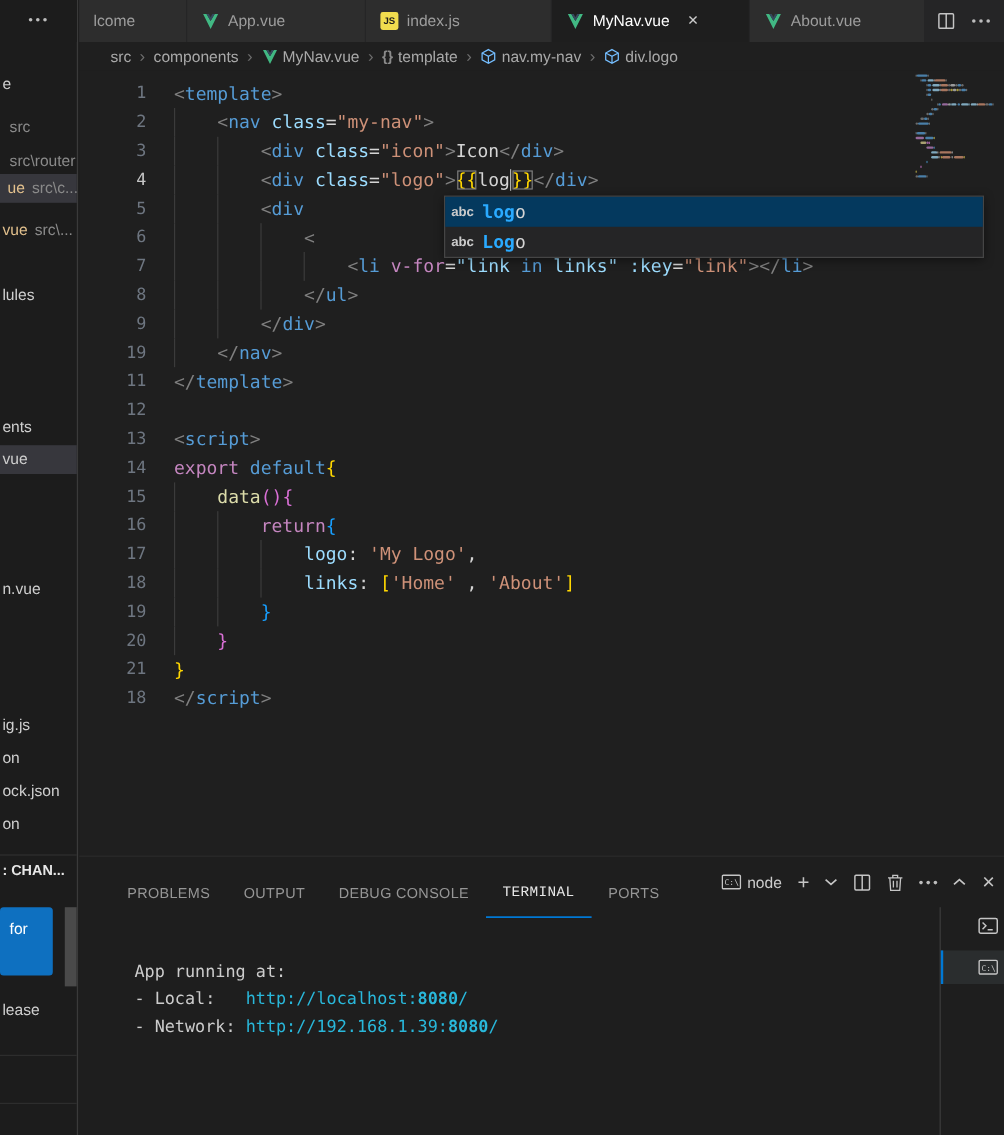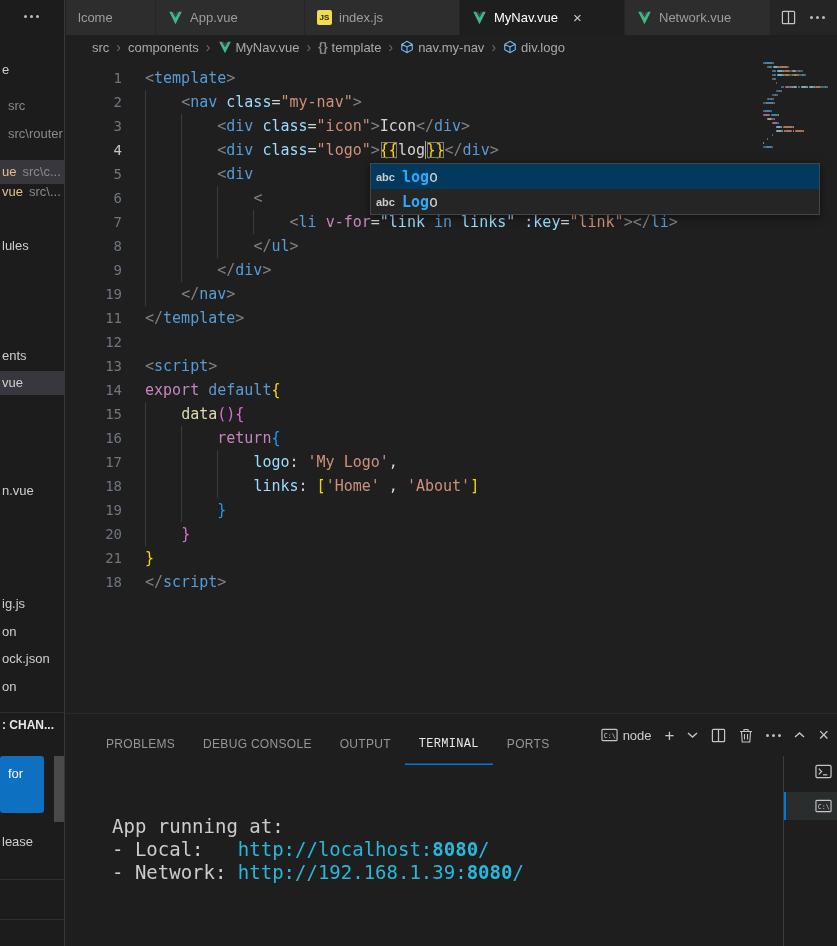--- a/index.html
+++ b/index.html
@@ -84,22 +84,22 @@
     background:#1e1e1e; border-top:1px solid #2b2b2b; }
   #panel-tabs { position:absolute; left:0; top:9px; height:42px; display:flex; align-items:center;
     gap:0; padding-left:26px; font-size:12px; color:#969696; letter-spacing:.3px; }
   .p-tab { padding:0 14px; height:42px; display:flex; align-items:center; }
   .p-tab.active { color:#e7e7e7; box-shadow:inset 0 -1.5px 0 #0078d4;font-family:Liberation Mono, monospace; }
   #panel-actions { position:absolute; right:8px; top:0; height:42px; display:flex;
     align-items:center; gap:13px; color:#c5c5c5; }
   .pa-node { display:flex; align-items:center; gap:5px; font-size:13px; color:#cccccc; }
   .pa-glyph { font-size:17px; line-height:1; color:#c5c5c5; }
 
-  #terminal-text { position:absolute; left:46px; top:101px; font-family:"DejaVu Sans Mono", monospace;
-    font-size:19px; line-height:23px; color:#cccccc; white-space:pre; }
+  #terminal-text { position:absolute; left:46px; top:85px; font-family:"DejaVu Sans Mono", monospace;
+    font-size:14px; line-height:23px; color:#cccccc; white-space:pre; }
   .t-link { color:#29b8db; }
   .t-port { color:#29b8db; font-weight:bold; }
 
   #term-side { position:absolute; right:0; top:42px; width:54px; height:191px;
     border-left:1px solid #3c3c3c; }
   .ts-row { position:absolute; left:0; width:54px; height:26px; display:flex; align-items:center;
     justify-content:flex-end; padding-right:6px; }
   .ts-row.sel { background:#2a2d2e; border-left:2px solid #0078d4; }
 
   svg.icon { display:block; }
@@ -136,21 +136,21 @@
       <span>MyNav.vue</span>
       <span class="close">×</span>
     </div>
     <div class="tab" style="width:146px">
       <span class="vue-icon">
         <svg class="icon" width="15" height="14" viewBox="0 0 24 22">
             <path d="M2 1h4.6L12 10.1 17.4 1H22L12 21Z" fill="#41b883"></path>
             <path d="M6.6 1h3.1L12 5.1 14.3 1h3.1L12 10.1Z" fill="#35495e"></path>
           </svg>
       </span>
-      <span>Network.vue</span>
+      <span>About.vue</span>
     </div>
     <div class="tab-actions">
       <span>
         <svg class="icon" width="15" height="15" viewBox="0 0 16 16">
             <rect x="1.5" y="1.5" width="13" height="13" rx="1" fill="none" stroke="#c5c5c5" stroke-width="1.3"></rect>
             <line x1="8" y1="1.5" x2="8" y2="14.5" stroke="#c5c5c5" stroke-width="1.3"></line>
           </svg>
       </span>
       <span class="dots" style="position:static">
           <i></i>
@@ -401,22 +401,22 @@
         <span class="abc-icon">abc</span>
         <span class="s-match">Log</span>
           <span>o</span>
       </div>
     </div>
   </div>
 
   <div id="panel">
     <div id="panel-tabs">
       <span class="p-tab">PROBLEMS</span>
+      <span class="p-tab">OUTPUT</span>
       <span class="p-tab">DEBUG CONSOLE</span>
-      <span class="p-tab">OUTPUT</span>
       <span class="p-tab active">TERMINAL</span>
       <span class="p-tab">PORTS</span>
     </div>
     <div id="panel-actions">
       <span class="pa-node">
         <svg class="icon" width="17" height="14" viewBox="0 0 18 14">
             <rect x="1" y="1" width="16" height="12" rx="1" fill="none" stroke="#c5c5c5" stroke-width="1.2"></rect>
             <text x="3" y="10" font-size="7" fill="#c5c5c5" font-family="monospace">C:\</text>
           </svg>
         <span>node</span>
@@ -477,21 +477,21 @@
       <span class="dots">
           <i></i>
           <i></i>
           <i></i>
         </span>
     </div>
     <div id="sb-items">
         <div class="sb-item" style="top: 58px;"><span class="lbl">e</span></div>
         <div class="sb-item" style="top: 94px;"><span class="hint">src</span></div>
         <div class="sb-item" style="top: 122px;"><span class="hint">src\router</span></div>
-        <div class="sb-item selected modified" style="top: 160px;"><span class="lbl">ue</span><span class="hint">src\c...</span></div>
+        <div class="sb-item selected modified" style="top: 145px; text-align: right;"><span class="lbl">ue</span><span class="hint">src\c...</span></div>
         <div class="sb-item modified" style="top: 180px;"><span class="lbl">vue</span><span class="hint">src\...</span></div>
         <div class="sb-item" style="top: 234px;"><span class="lbl">lules</span></div>
         <div class="sb-item" style="top: 344px;"><span class="lbl">ents</span></div>
         <div class="sb-item selected" style="top: 371px;"><span class="lbl">vue</span></div>
         <div class="sb-item" style="top: 479px;"><span class="lbl">n.vue</span></div>
         <div class="sb-item" style="top: 592px;"><span class="lbl">ig.js</span></div>
         <div class="sb-item" style="top: 620px;"><span class="lbl">on</span></div>
         <div class="sb-item" style="top: 647px;"><span class="lbl">ock.json</span></div>
         <div class="sb-item" style="top: 675px;"><span class="lbl">on</span></div>
         <div class="sb-item header" style="top: 712px;"><span class="lbl">: CHAN...</span></div>

